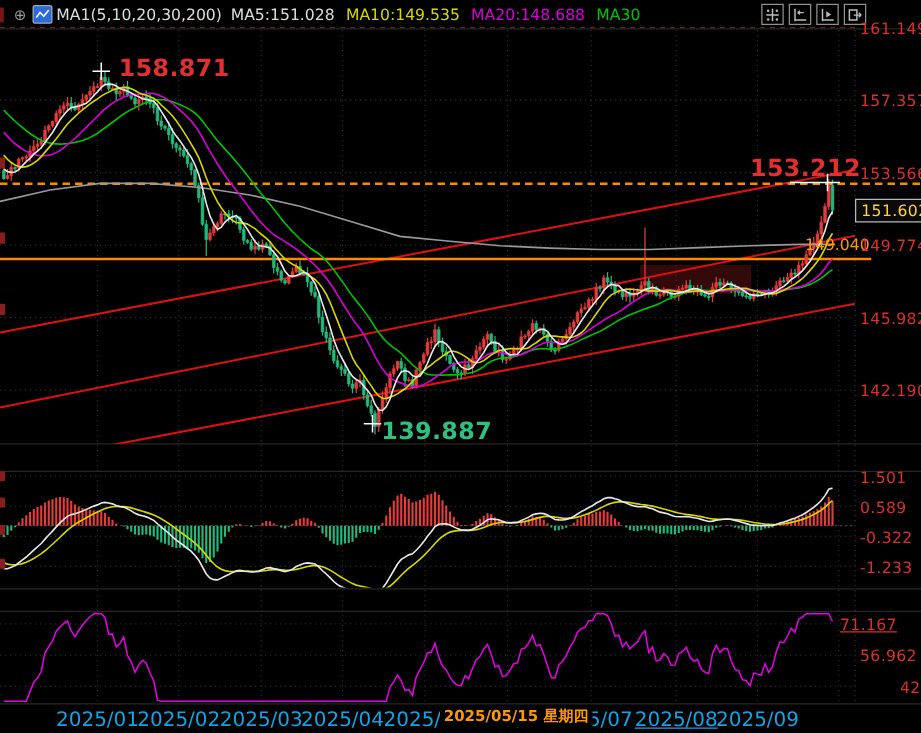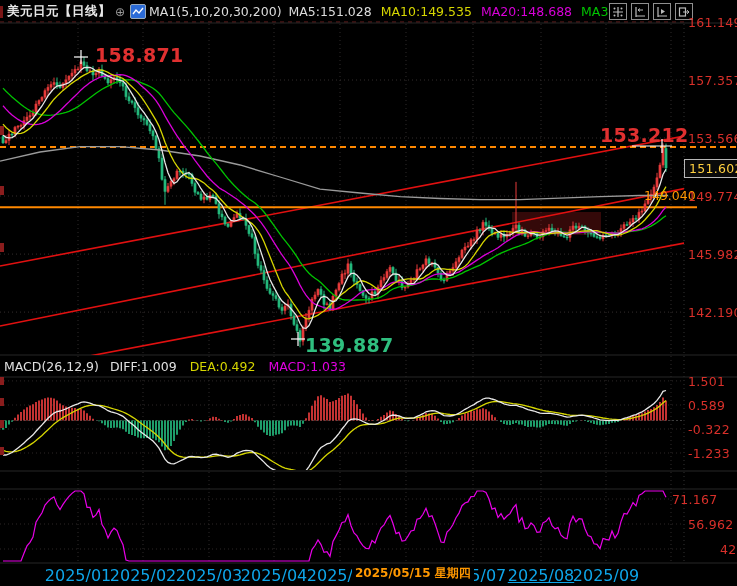--- a/index.html
+++ b/index.html
@@ -116,21 +116,20 @@
         <line x1="81" y1="50" x2="81" y2="64"></line>
         <line x1="291" y1="339" x2="305" y2="339"></line>
         <line x1="298" y1="332" x2="298" y2="346"></line>
         <line x1="632" y1="146" x2="672" y2="146"></line>
         <line x1="662" y1="139" x2="662" y2="153"></line>
       </g>
     </svg>
 
   <div class="hdr">
     <div class="tick"></div>
-    <span class="title">美元日元【日线】</span>
     <span class="addico">⊕</span>
     <span class="chartico">
       <svg width="14" height="13">
           <polyline points="2,9 5,5 8,8 12,3" stroke="#fff" stroke-width="1.3" fill="none"></polyline>
         </svg>
     </span>
     <span class="ma-set">MA1(5,10,20,30,200)</span>
     <span class="ma5">MA5:151.028</span>
     <span class="ma10">MA10:149.535</span>
     <span class="ma20">MA20:148.688</span>
@@ -159,45 +158,39 @@
         </svg>
     </div>
     <div class="tbico">
       <svg width="12" height="12">
           <rect x="1.5" y="2" width="6" height="8" stroke="#bbb" fill="none" stroke-width="1.2"></rect>
       <path d="M5 6h6M11 6l-2-1.8M11 6l-2 1.8" stroke="#bbb" stroke-width="1"></path>
         </svg>
     </div>
   </div>
 
-  <div class="pane-hdr" style="top:359px;">
-    <span class="w">MACD(26,12,9)</span>
-    <span class="w" style="margin-left:7px;">DIFF:1.009</span>
-    <span class="y">DEA:0.492</span>
-    <span class="m">MACD:1.033</span>
-  </div>
 
   <div class="ann ann-red" style="left:95px;top:44px;">158.871</div>
   <div class="ann ann-green" style="left:305px;top:334px;">139.887</div>
   <div class="ann ann-red" style="left:600px;top:124px;">153.212</div>
   <div class="lvl-label" style="left:644px;top:188px;">149.040</div>
   <div class="price-box" style="left:684px;top:159px;">151.602</div>
 
   <div id="gen-labels">
       <div class="axis-label" style="left: 688px; top: 15px;">161.149</div>
       <div class="axis-label" style="left: 688px; top: 73.0176px;">157.357</div>
       <div class="axis-label" style="left: 688px; top: 131.02px;">153.566</div>
       <div class="axis-label" style="left: 688px; top: 189.037px;">149.774</div>
       <div class="axis-label" style="left: 688px; top: 247.055px;">145.982</div>
       <div class="axis-label" style="left: 688px; top: 305.073px;">142.190</div>
       <div class="axis-label" style="left: 688px; top: 373.949px;">1.501</div>
       <div class="axis-label" style="left: 688px; top: 397.98px;">0.589</div>
       <div class="axis-label" style="left: 688px; top: 421.985px;">-0.322</div>
       <div class="axis-label" style="left: 688px; top: 445.99px;">-1.233</div>
-      <div class="axis-label" style="left: 672px; top: 491.991px;">71.167</div>
+      <div class="axis-label" style="left: 672px; top: 491.991px; text-decoration: underline;">71.167</div>
       <div class="axis-label" style="left: 688px; top: 517px;">56.962</div>
       <div class="axis-label" style="left: 688px; top: 542.009px; margin-left: 32px;">42.757</div>
       <div class="month" style="left: 78px;">2025/01</div>
       <div class="month" style="left: 143px;">2025/02</div>
       <div class="month" style="left: 209px;">2025/03</div>
       <div class="month" style="left: 274px;">2025/04</div>
       <div class="month" style="left: 340px;">2025/05</div>
       <div class="month" style="left: 406px;">2025/06</div>
       <div class="month" style="left: 473px;">2025/07</div>
       <div class="month" style="left: 541px; text-decoration: underline;">2025/08</div>

